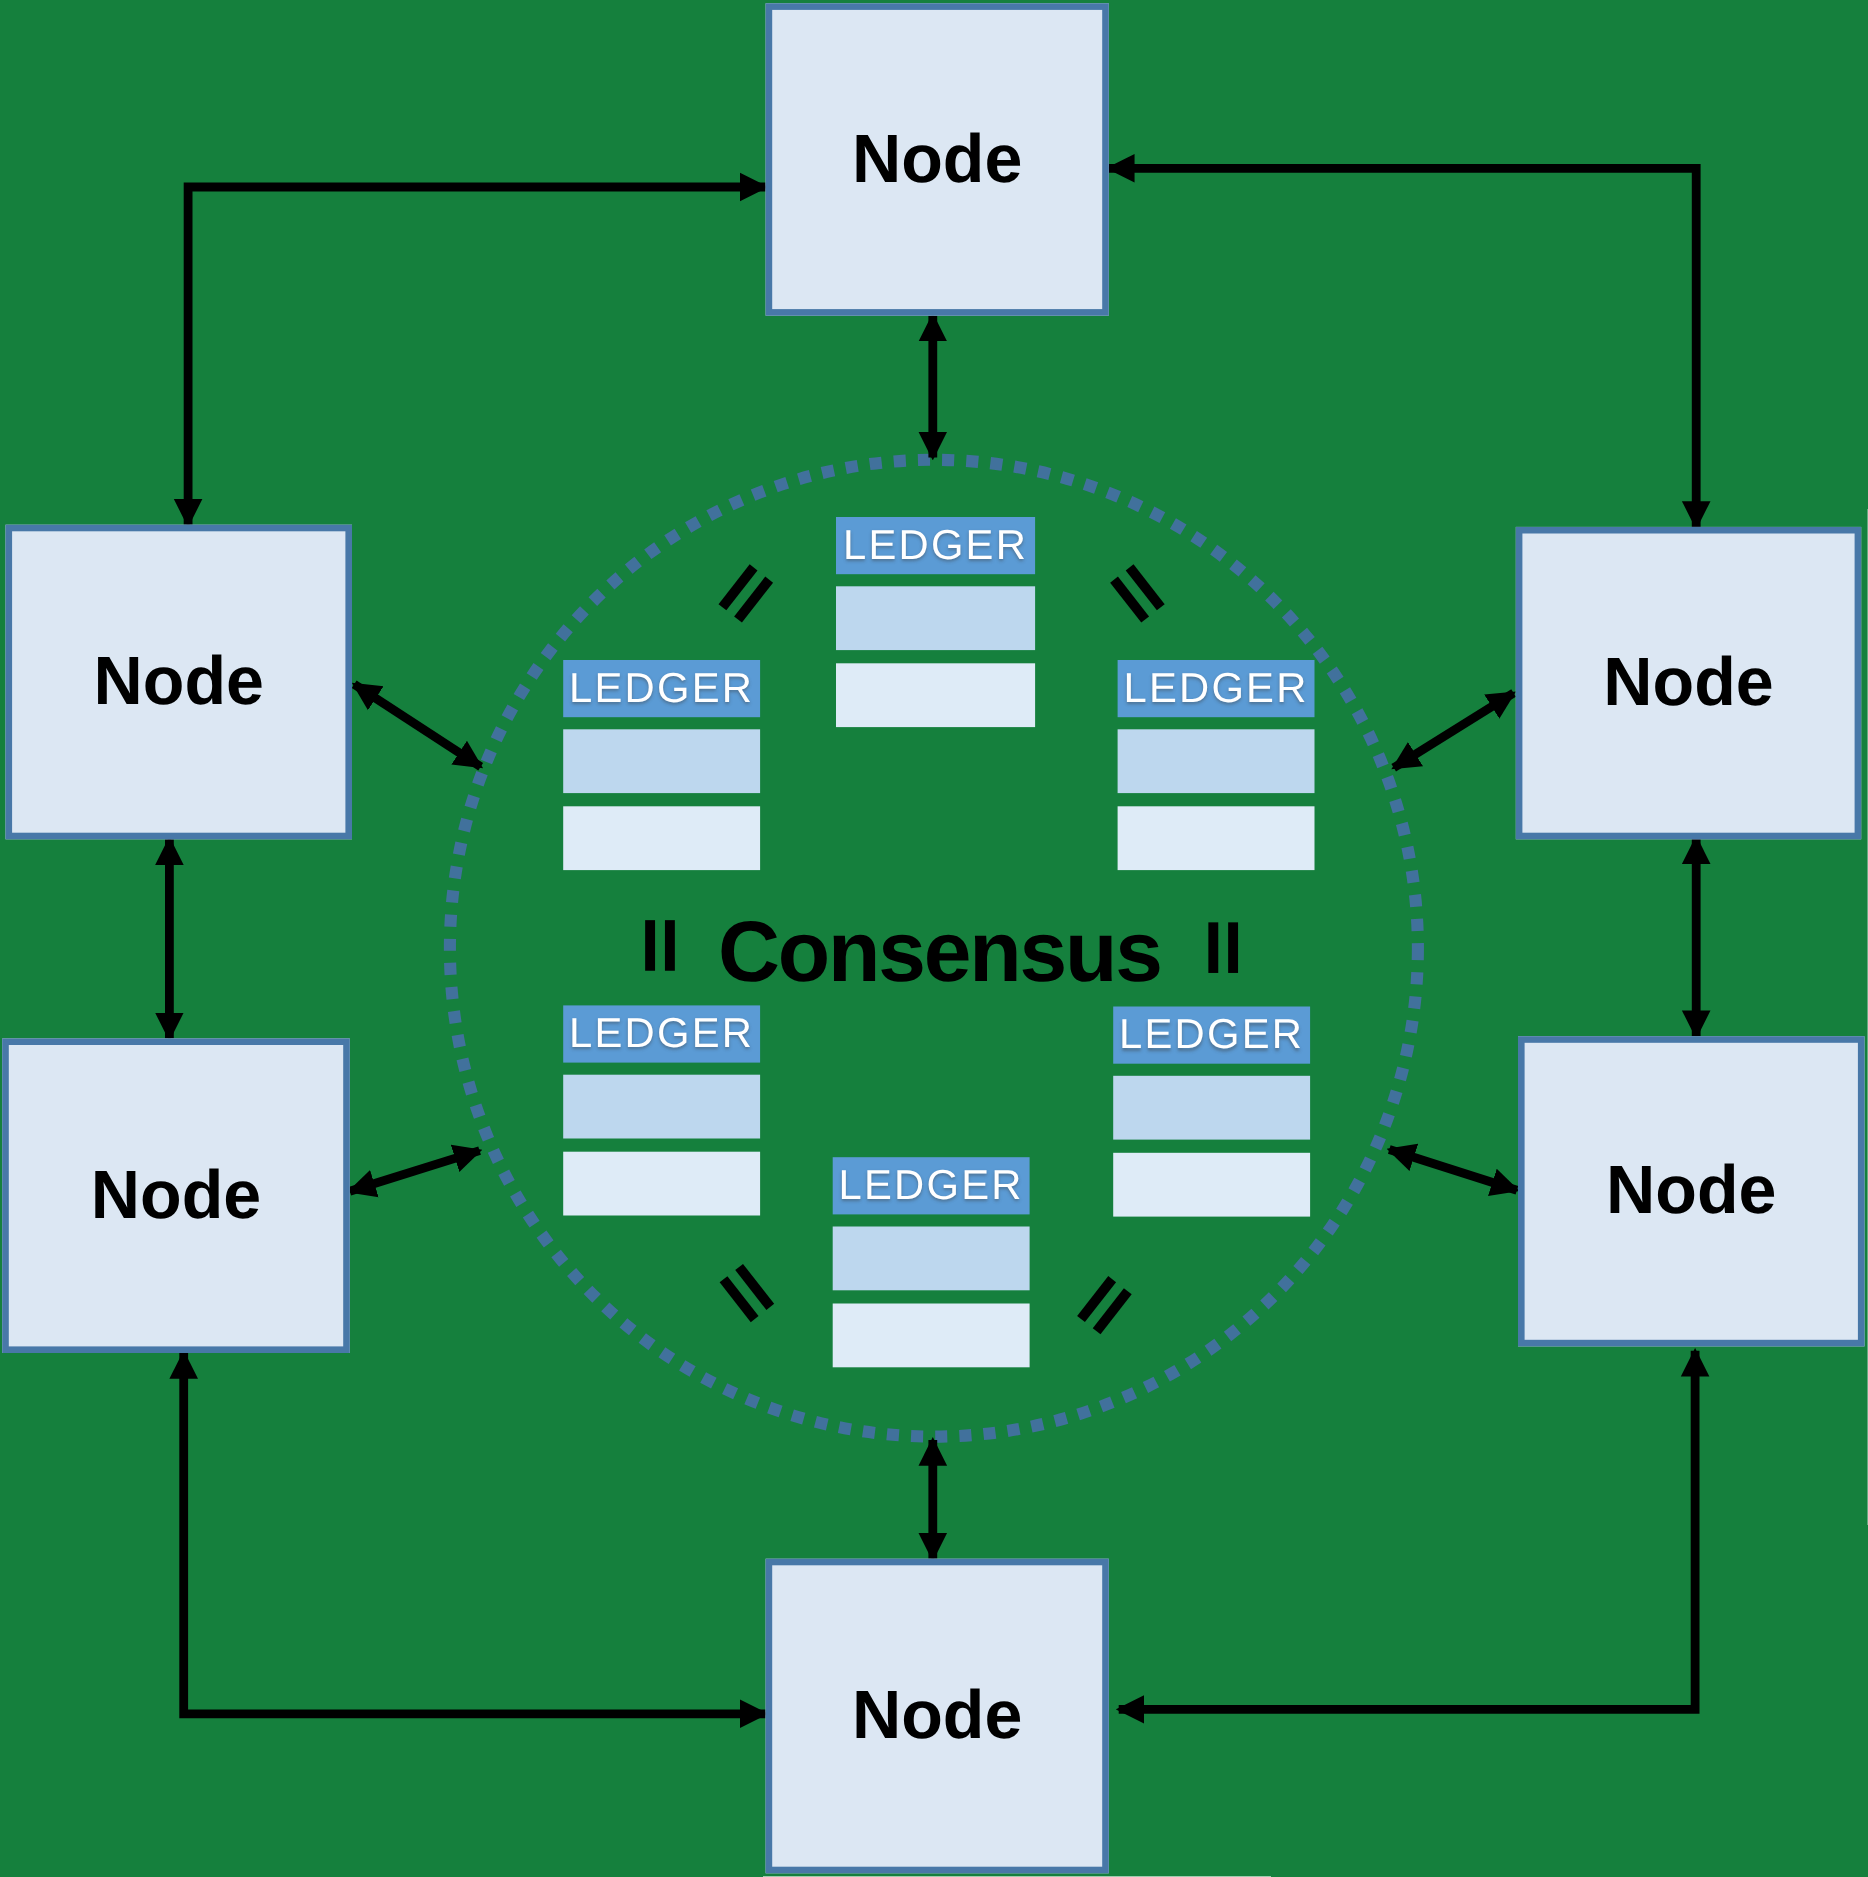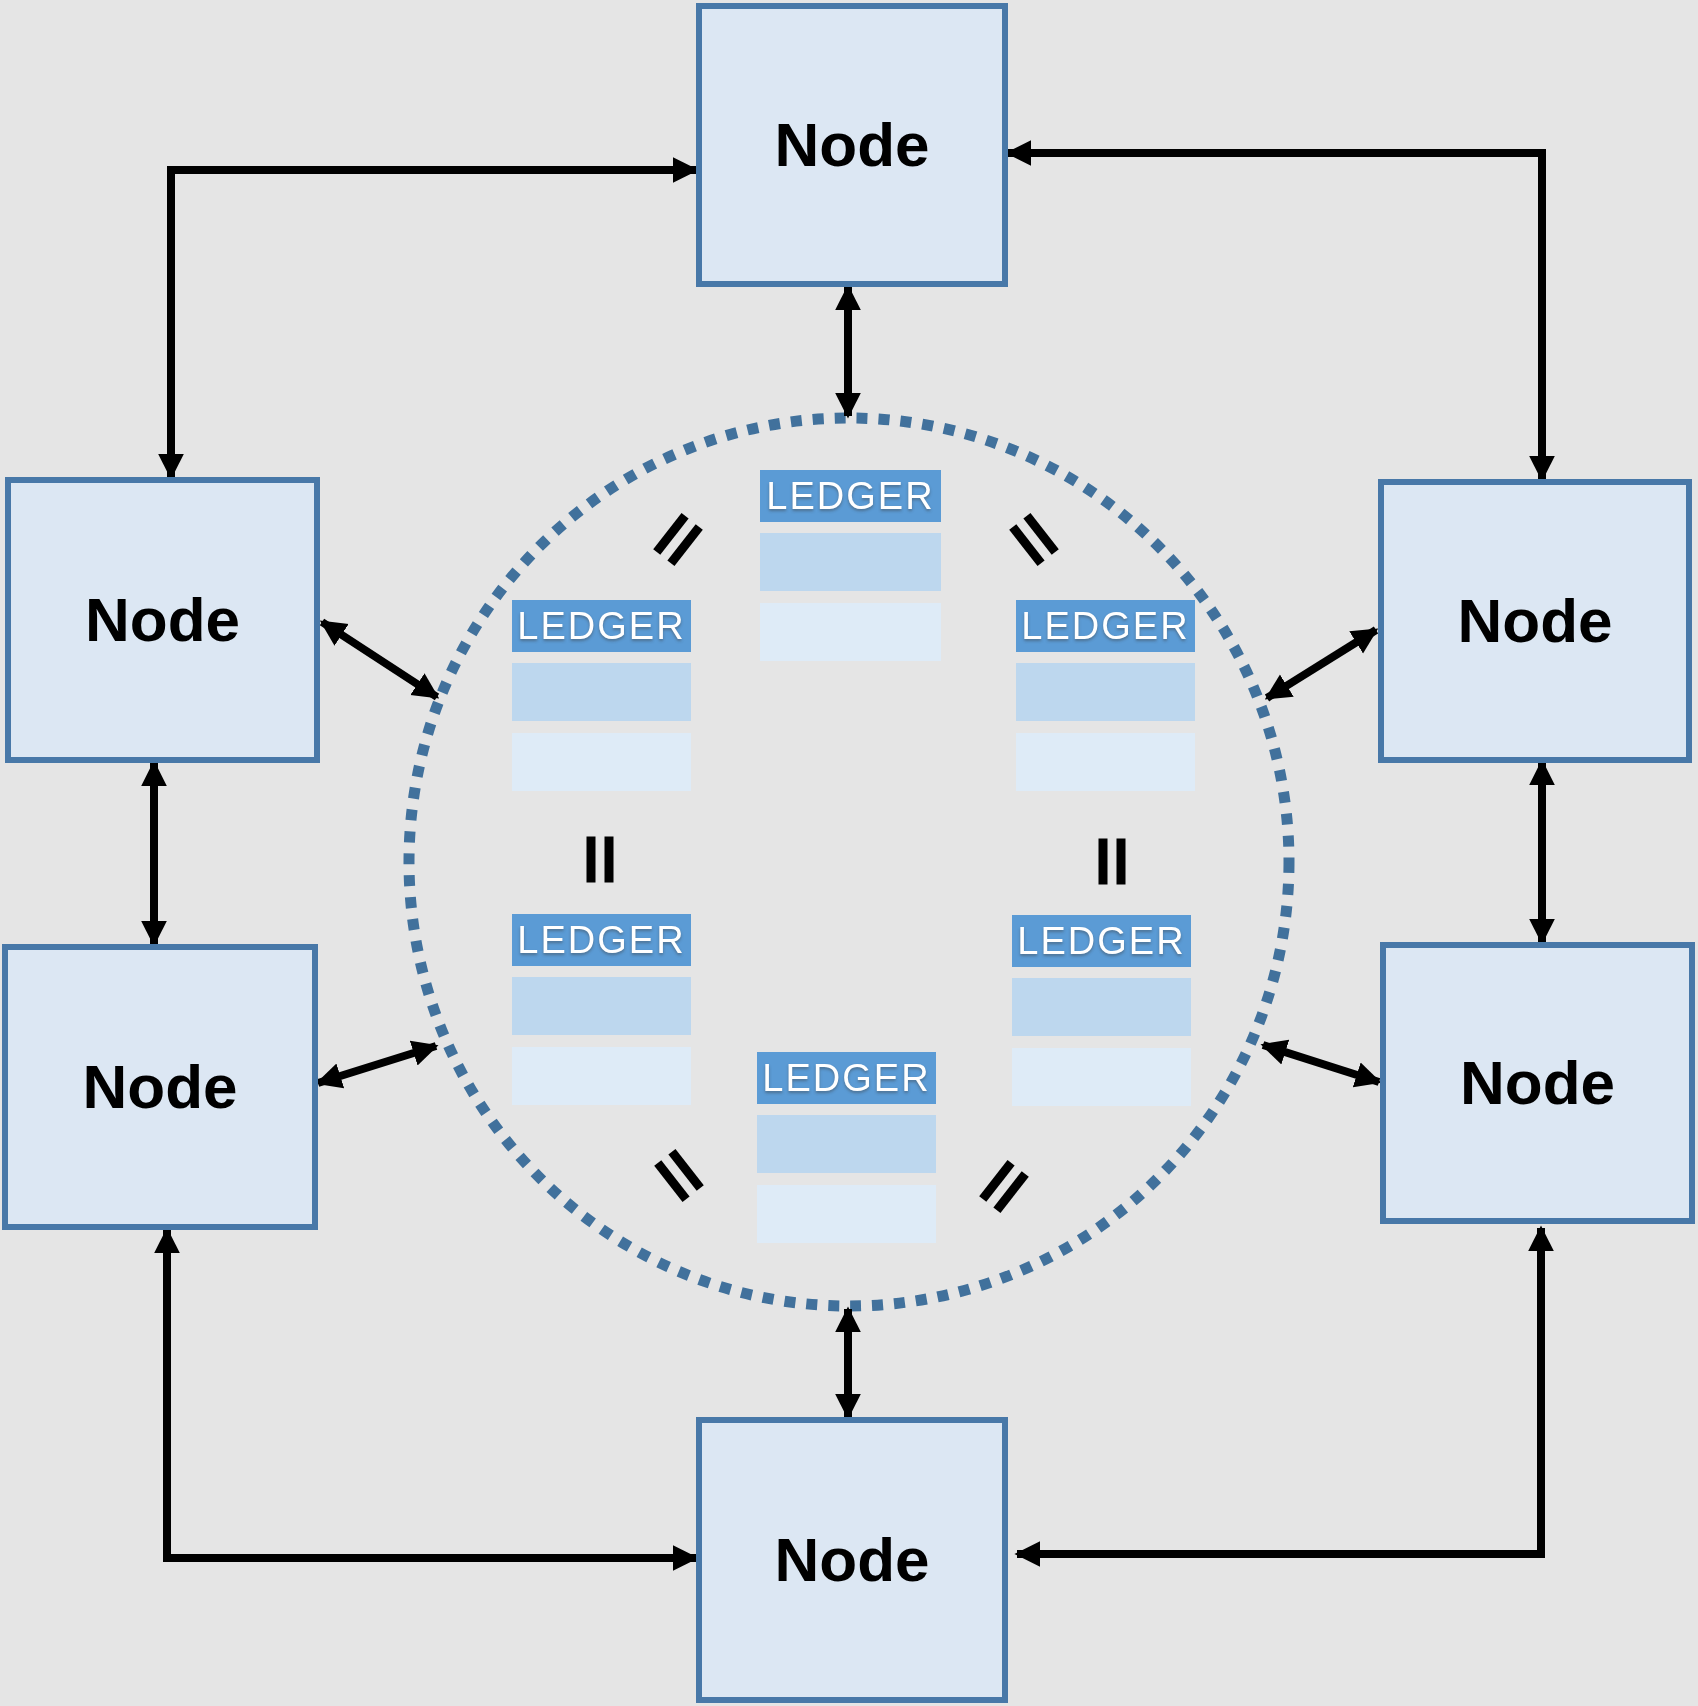--- a/index.html
+++ b/index.html
@@ -1,17 +1,17 @@
 <!DOCTYPE html>
 <html style="--c-ledger-header: #5b9bd5; --c-ledger-row-medium: #bdd7ee; --c-ledger-row-light: #deebf7; --c-ledger-text: #ffffff; --c-node-fill: #dce7f3; --c-node-border: #4878a8; --c-circle-dot: #41719c; --c-arrow: #000000; --c-consensus-text: #000000;"><head>
 <meta charset="utf-8">
 <style>
   html,body{margin:0;padding:0;background:#ffffff;}
   #canvas{
-    position:relative;width:1698px;height:1706px;background:#e5e5e5;overflow:hidden;
+    position:relative;width:1698px;height:1706px;background:#15803d;overflow:hidden;
     font-family:"Liberation Sans","DejaVu Sans",sans-serif;
   }
   #connector-layer{position:absolute;left:0;top:0;width:1698px;height:1706px;}
   .arrow{stroke:var(--c-arrow,#000);stroke-width:8;fill:none;}
   .node-box{
     position:absolute;box-sizing:border-box;
     background:var(--c-node-fill,#dce7f3);
     border:6px solid var(--c-node-border,#4878a8);
     display:flex;align-items:center;justify-content:center;
   }
@@ -112,20 +112,21 @@
     <div class="ledger-header">LEDGER</div>
     <div class="ledger-row medium"></div>
     <div class="ledger-row light"></div>
   </div>
   <div class="ledger" style="left:757px;top:1052px;">
     <div class="ledger-header">LEDGER</div>
     <div class="ledger-row medium"></div>
     <div class="ledger-row light"></div>
   </div>
 
+  <div class="consensus">Consensus</div>
 
   <div class="equals-icon" style="left:655px;top:526px;transform:rotate(-52deg);">
     <div class="bar"></div>
     <div class="bar"></div>
   </div>
   <div class="equals-icon" style="left:1011px;top:526px;transform:rotate(52deg);">
     <div class="bar"></div>
     <div class="bar"></div>
   </div>
   <div class="equals-icon" style="left:577px;top:846px;transform:rotate(90deg);">

